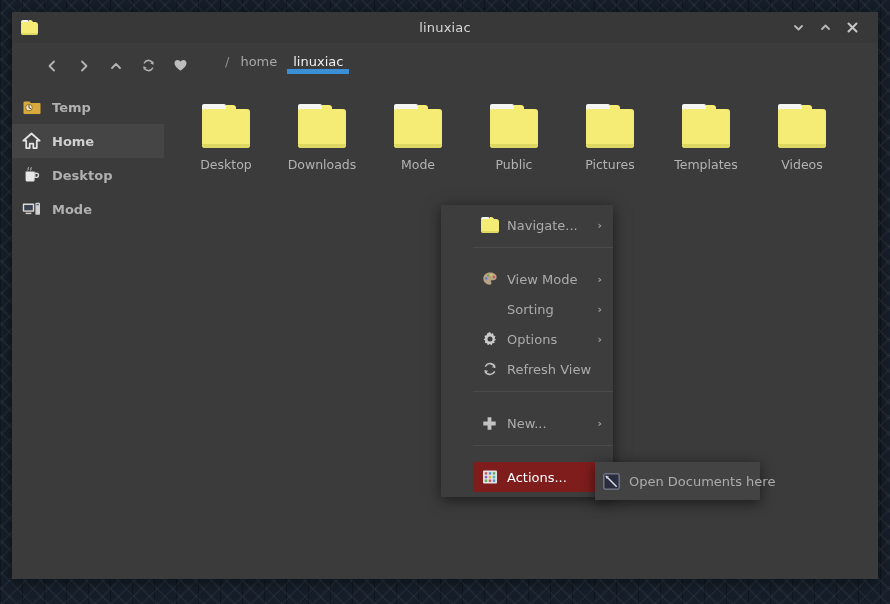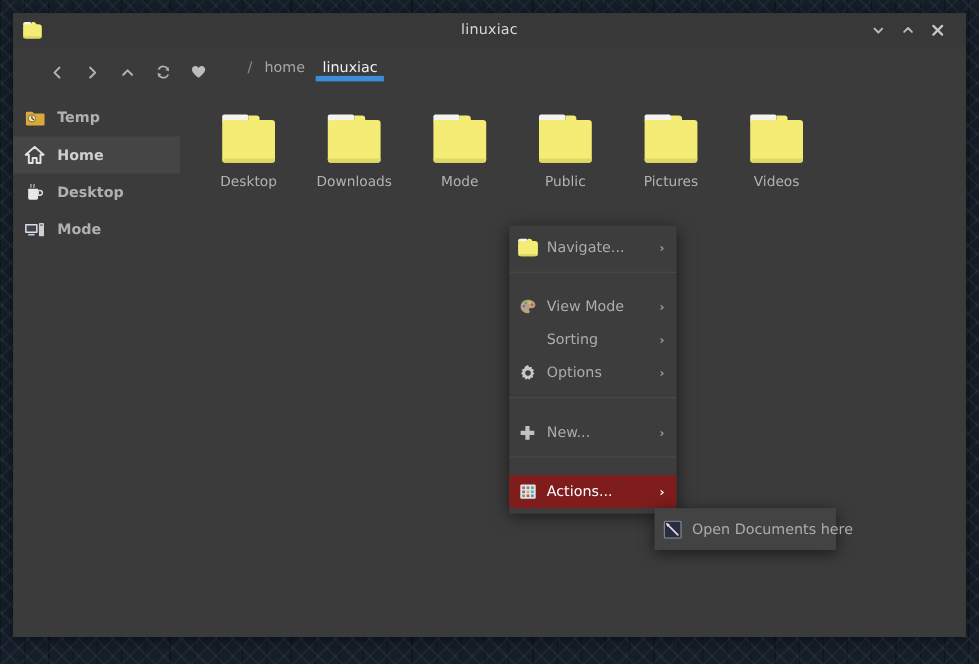--- a/index.html
+++ b/index.html
@@ -251,21 +251,21 @@
   .folder.tiny .notch { left: 8px; top: 0px; width: 4px; height: 3px; }
 
   
   .menu {
     position: absolute;
     background: #3d3d3d;
     box-shadow: 0 3px 14px rgba(0,0,0,0.55);
     padding: 5px 0;
     z-index: 40;
   }
-  #ctxmenu { left: 463px; top: 205px; width: 152px; }
+  #ctxmenu { left: 441px; top: 205px; width: 172px; padding-left: 32px; }
   #submenu  { left: 595px; top: 462px; width: 165px; background: #434343; padding: 4px 0; }
 
   .mi {
     height: 30px;
     display: flex;
     align-items: center;
     padding: 0 9px 0 8px;
     gap: 9px;
     cursor: default;
     color: #acacac;
@@ -458,20 +458,28 @@
                 <span class="body"></span>
               </span>
             <span class="f-label">Pictures</span>
           </div>
           <div class="file-item">
             <span class="folder">
                 <span class="tab"></span>
                 <span class="notch"></span>
                 <span class="body"></span>
               </span>
+            <span class="f-label">Templates</span>
+          </div>
+          <div class="file-item">
+            <span class="folder">
+                <span class="tab"></span>
+                <span class="notch"></span>
+                <span class="body"></span>
+              </span>
             <span class="f-label">Videos</span>
           </div>
 
         </div>
       </div>
     </div>
   </div>
 
   <div id="ctxmenu" class="menu">
 
@@ -514,20 +522,32 @@
       <span class="m-icon">
         <svg width="16" height="16" viewBox="0 0 16 16" aria-hidden="true">
           <path d="M8 0.9 l1.1 1.9 2.1-0.5 0.3 2.1 2.0 0.8 -1.0 1.9 1.4 1.6 -1.7 1.3 0.4 2.1 -2.2 0.2 -0.9 2.0 -1.8-1.2 -1.9 1.1 -0.8-2.0 -2.1-0.3 0.3-2.1 -1.6-1.4 1.5-1.5 -0.6-2.1 2.1-0.6 0.7-2.0 Z" fill="#c9c9c9"></path>
           <circle cx="8" cy="8" r="2.5" fill="#3d3d3d"></circle>
         </svg>
       </span>
       <span class="m-label">Options</span>
       <span class="m-arrow">›</span>
     </div>
 
+    <div class="mi">
+      <span class="m-icon">
+        <svg width="16" height="16" viewBox="0 0 16 16" aria-hidden="true">
+          <path d="M12.8 6.3 A5 5 0 0 0 3.6 5.1" stroke="#c0c0c0" stroke-width="1.6" fill="none" stroke-linecap="round"></path>
+          <path d="M3.2 9.7 A5 5 0 0 0 12.4 10.9" stroke="#c0c0c0" stroke-width="1.6" fill="none" stroke-linecap="round"></path>
+          <path d="M13.2 3.2 L13.0 6.5 L9.8 6.2 Z" fill="#c0c0c0"></path>
+          <path d="M2.8 12.8 L3.0 9.5 L6.2 9.8 Z" fill="#c0c0c0"></path>
+        </svg>
+      </span>
+      <span class="m-label">Refresh View</span>
+      <span class="m-arrow"></span>
+    </div>
 
     <div class="msep"></div>
     <div class="mspace"></div>
 
     <div class="mi">
       <span class="m-icon">
         <svg width="15" height="15" viewBox="0 0 15 15" aria-hidden="true">
           <path d="M5.6 1.3 h3.8 v4.3 h4.3 v3.8 h-4.3 v4.3 h-3.8 v-4.3 h-4.3 v-3.8 h4.3 Z" fill="#c2c2c2"></path>
         </svg>
       </span>

